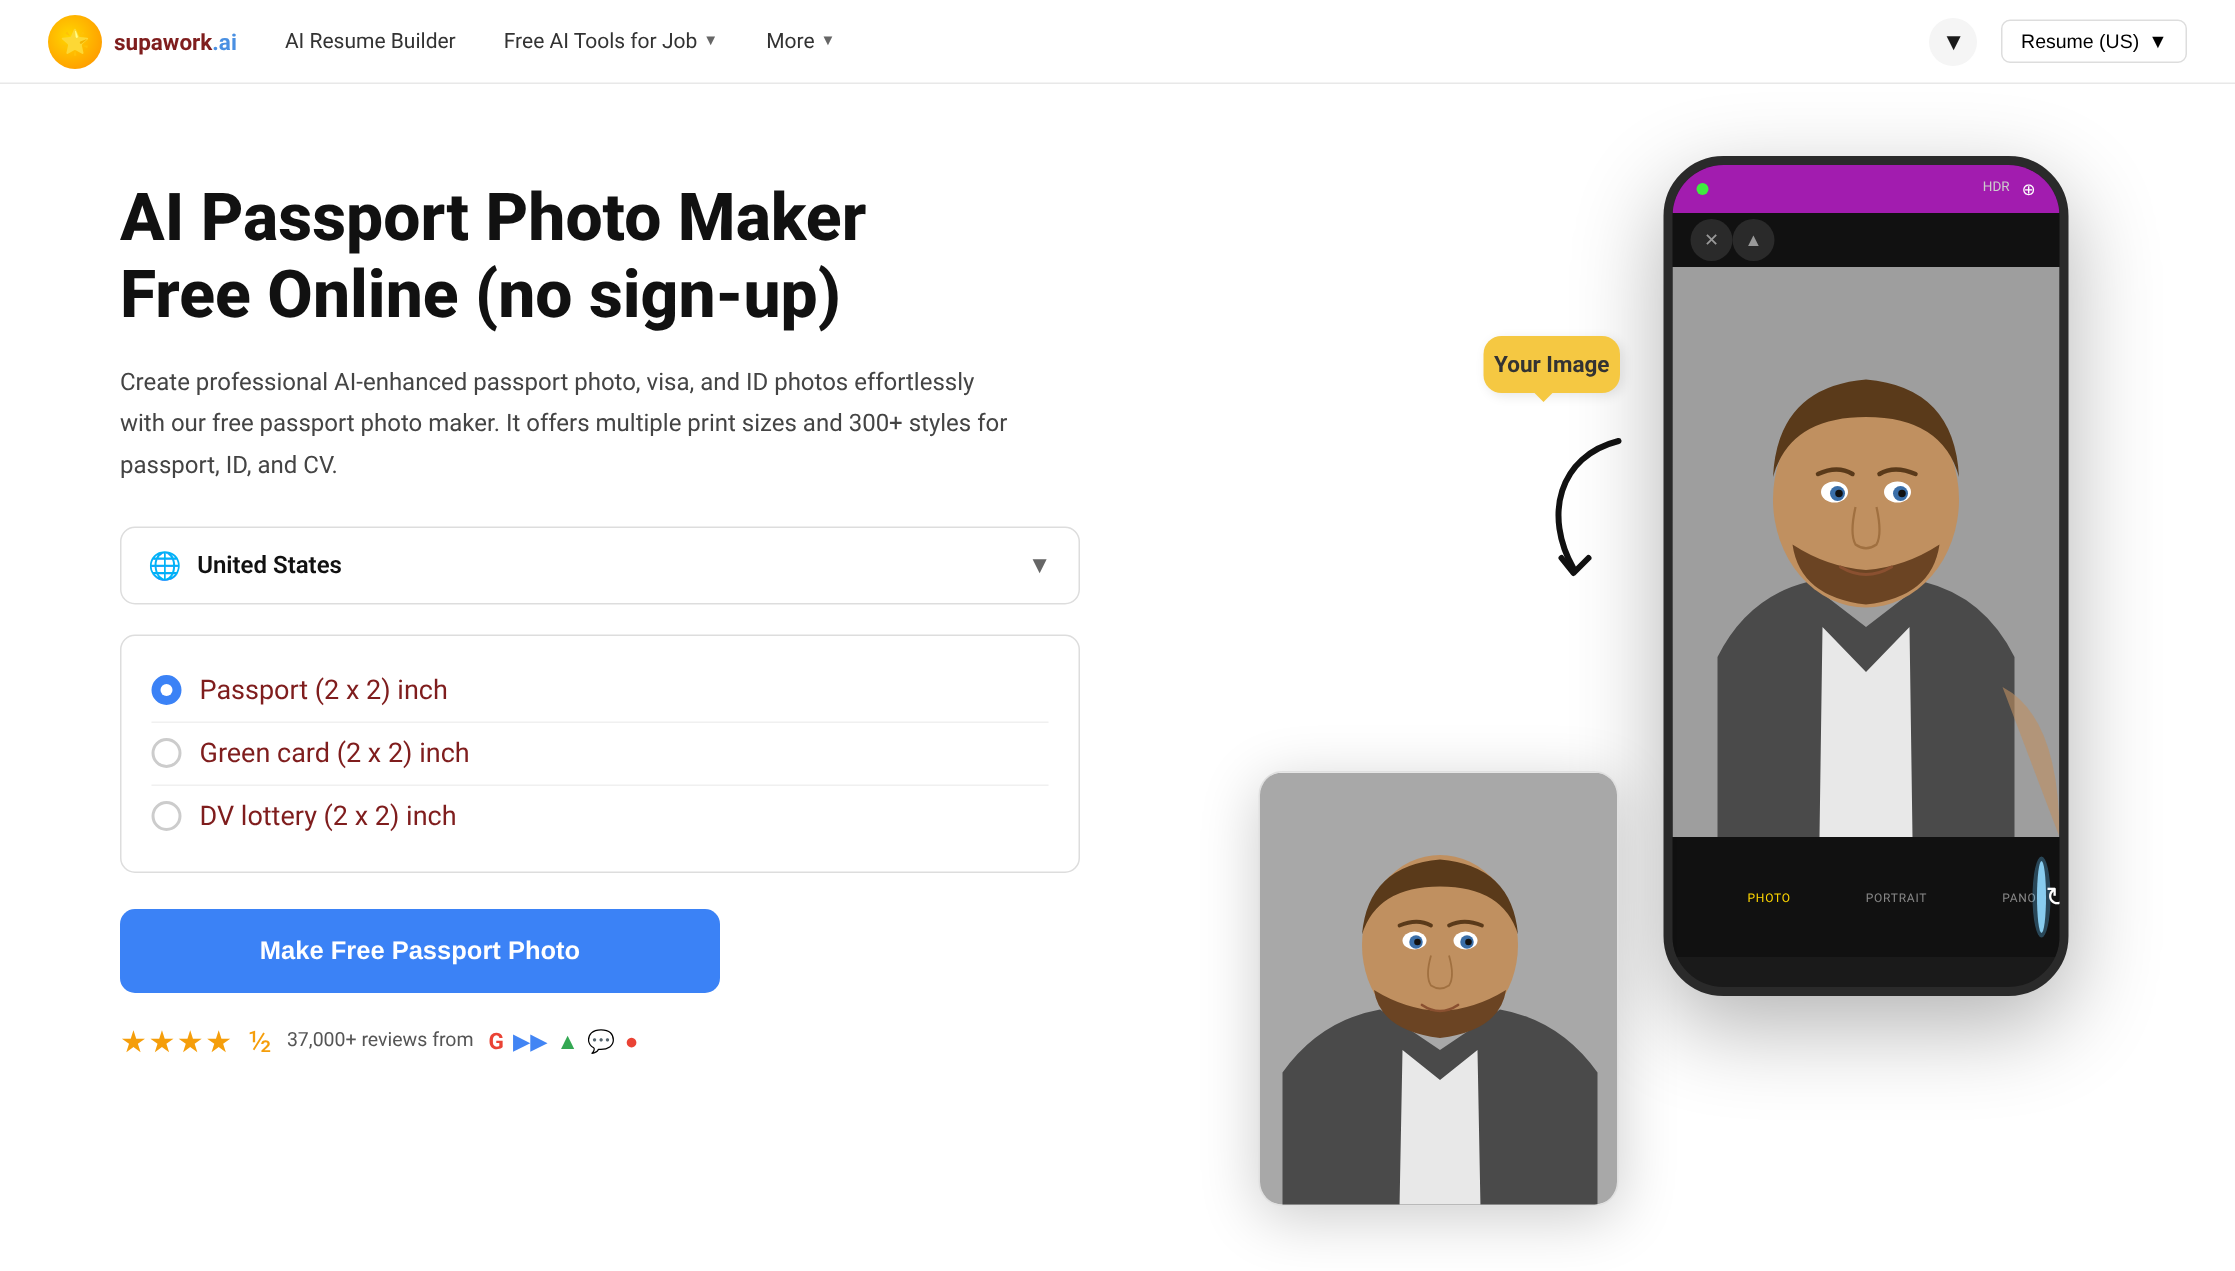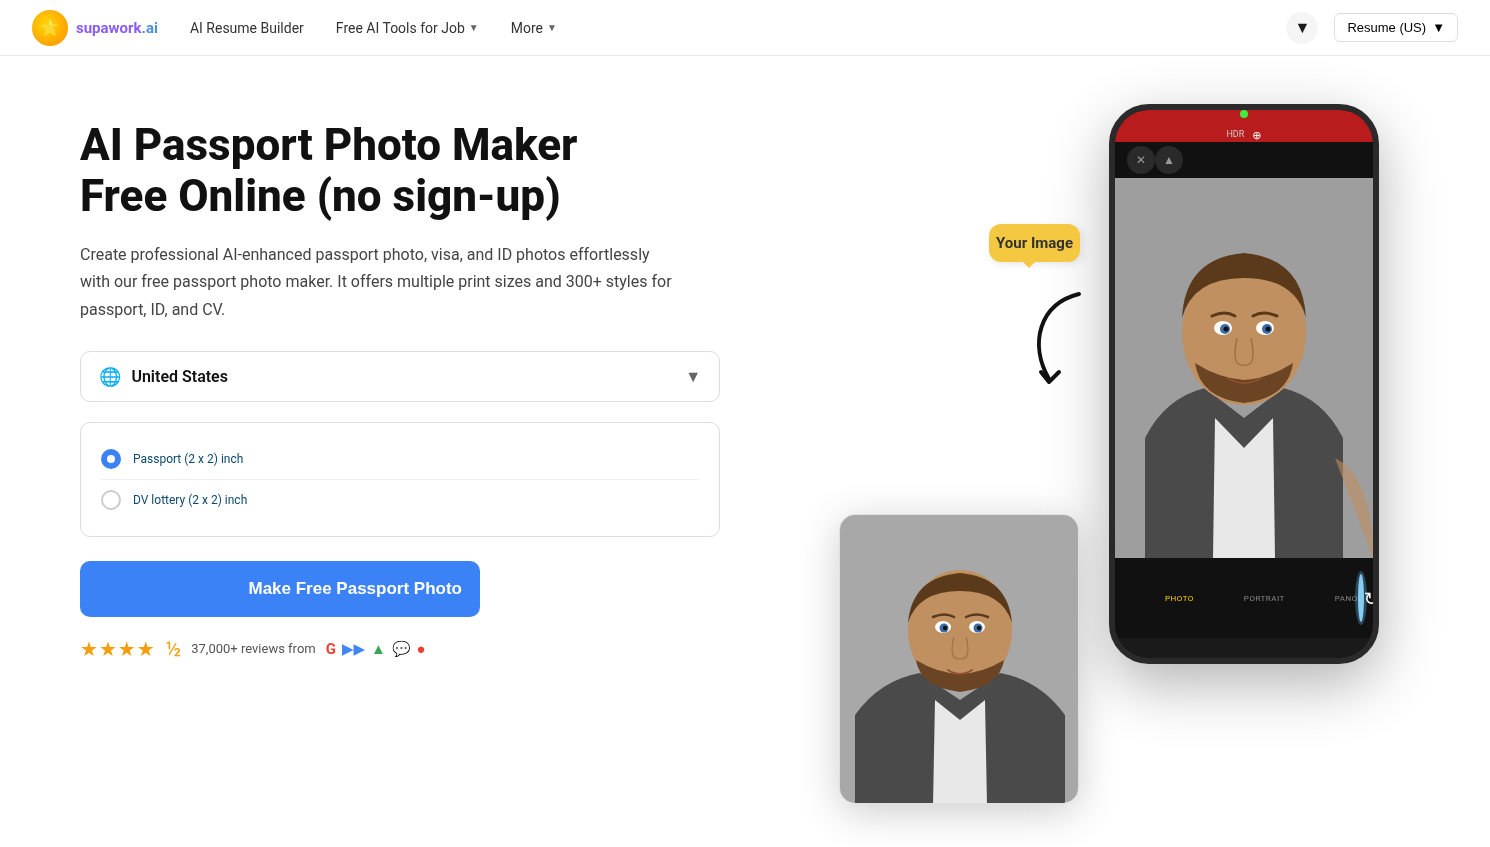--- a/index.html
+++ b/index.html
@@ -13,21 +13,21 @@
     }
     .nav-left { display: flex; align-items: center; gap: 32px; }
     .logo { display: flex; align-items: center; gap: 8px; text-decoration: none; }
     .logo-icon {
       width: 36px; height: 36px;
       background: radial-gradient(circle at 40% 40%, #ffd700, #ff8c00);
       border-radius: 50%; display: flex; align-items: center; justify-content: center;
       font-size: 16px;
     }
     .logo-text { font-weight: 700; font-size: 15px; color: #1a1a1a; }
-    .logo-text span { color: #8b5cf6; }
+    .logo-text span { color: #7f1d1d; }
     .nav-link {
       font-size: 14px; color: #333; text-decoration: none; display: flex; align-items: center; gap: 4px; cursor: pointer;
     }
     .chevron { font-size: 10px; color: #666; }
     .nav-right { display: flex; align-items: center; gap: 16px; }
     .lang-btn {
       display: flex; align-items: center; gap: 6px;
       border: 1px solid #ddd; border-radius: 6px;
       padding: 6px 12px; font-size: 13px; cursor: pointer; background: #fff;
     }
@@ -77,27 +77,27 @@
     }
     .radio-option:not(:last-child) { border-bottom: 1px solid #f0f0f0; }
     .radio-circle {
       width: 20px; height: 20px; border-radius: 50%; border: 2px solid #ccc;
       display: flex; align-items: center; justify-content: center; flex-shrink: 0;
     }
     .radio-circle.selected { border-color: #3b82f6; background: #3b82f6; }
     .radio-circle.selected::after {
       content: ''; width: 8px; height: 8px; border-radius: 50%; background: #fff;
     }
-    .radio-label { font-size: 12px; color: #0c4a6e; }
+    .radio-label { font-size: 18px; color: #7f1d1d; }
 
     
     .cta-btn {
       display: block; width: 400px; padding: 18px;
       background: #3b82f6; color: #fff; font-size: 17px; font-weight: 700;
-      border: none; border-radius: 10px; cursor: pointer; text-align: right;
+      border: none; border-radius: 10px; cursor: pointer; text-align: center;
       margin-bottom: 20px; transition: background 0.2s;
     }
 
     
     .reviews-row { display: flex; align-items: center; gap: 10px; }
     .stars { color: #f59e0b; font-size: 20px; letter-spacing: 1px; }
     .reviews-text { font-size: 13px; color: #555; }
     .review-icons { display: flex; gap: 6px; align-items: center; }
     .review-icon { font-size: 14px; }
 
@@ -108,21 +108,21 @@
 
     
     .phone-main {
       position: absolute; right: 30px; top: 0;
       width: 270px; height: 560px;
       background: #1a1a1a; border-radius: 40px;
       border: 6px solid #2a2a2a;
       overflow: hidden; box-shadow: 0 20px 60px rgba(0,0,0,0.3);
     }
     .phone-status-bar {
-      background: #b91c1c; height: 32px; display: flex; align-items: center; justify-content: space-between; padding: 0 16px; flex-direction: column;
+      background: #a21caf; height: 32px; display: flex; align-items: center; justify-content: space-between; padding: 0 16px;
     }
     .status-icons { display: flex; gap: 8px; font-size: 11px; color: #fff; }
     .phone-controls {
       background: #111; height: 36px; display: flex; align-items: center; justify-content: space-between; padding: 0 12px;
     }
     .ctrl-btn { width: 28px; height: 28px; border-radius: 50%; background: #2a2a2a; display: flex; align-items: center; justify-content: center; color: #999; font-size: 12px; }
 
     .phone-img-area {
       width: 100%; height: 380px;
       background: linear-gradient(135deg, #a0a0a0 0%, #c8c8c8 30%, #888 60%, #555 100%);
@@ -217,20 +217,24 @@
 
     <div class="options-box">
       <div class="radio-option">
         <div class="radio-circle selected">
           <div></div>
         </div>
         <span class="radio-label">Passport (2 x 2) inch</span>
       </div>
       <div class="radio-option">
         <div class="radio-circle"></div>
+        <span class="radio-label">Green card (2 x 2) inch</span>
+      </div>
+      <div class="radio-option">
+        <div class="radio-circle"></div>
         <span class="radio-label">DV lottery (2 x 2) inch</span>
       </div>
     </div>
 
     <button class="cta-btn">
       <span>Make Free Passport Photo</span>
     </button>
 
     <div class="reviews-row">
       <span class="stars">★★★★</span>

